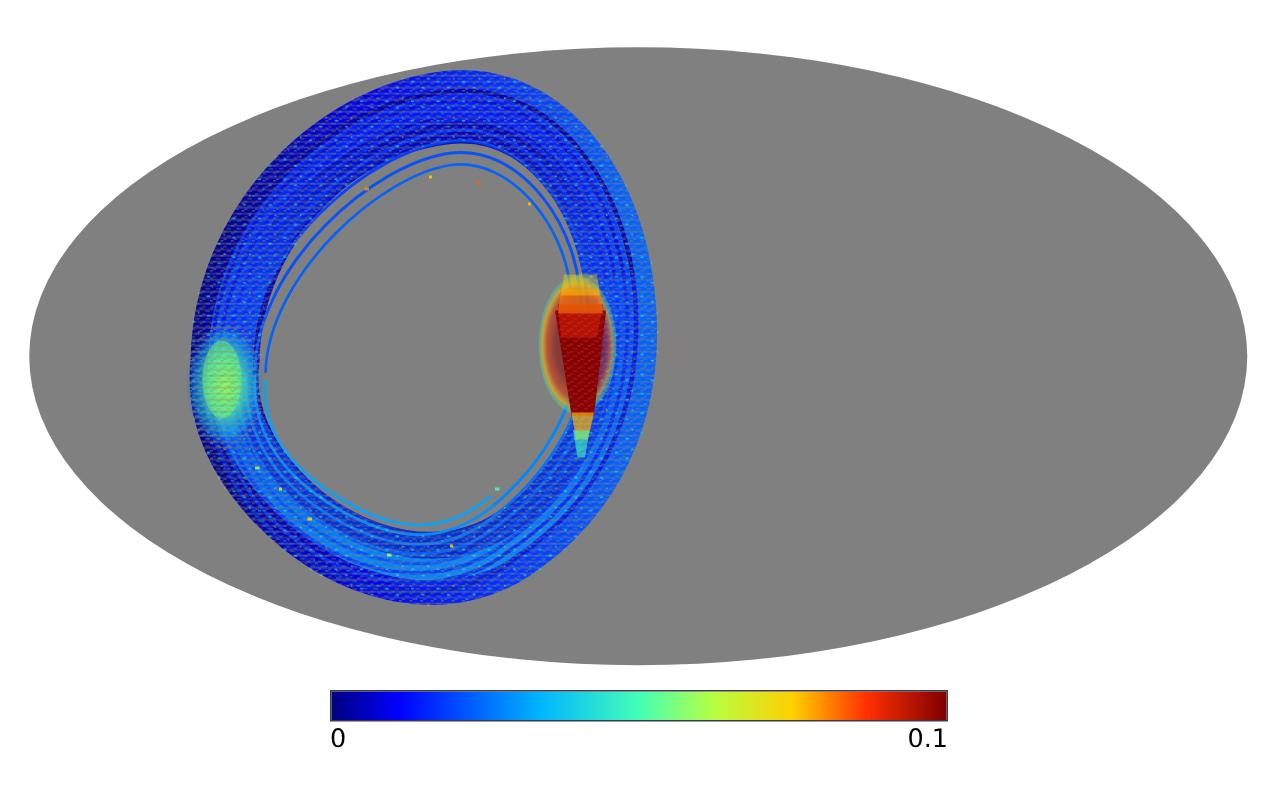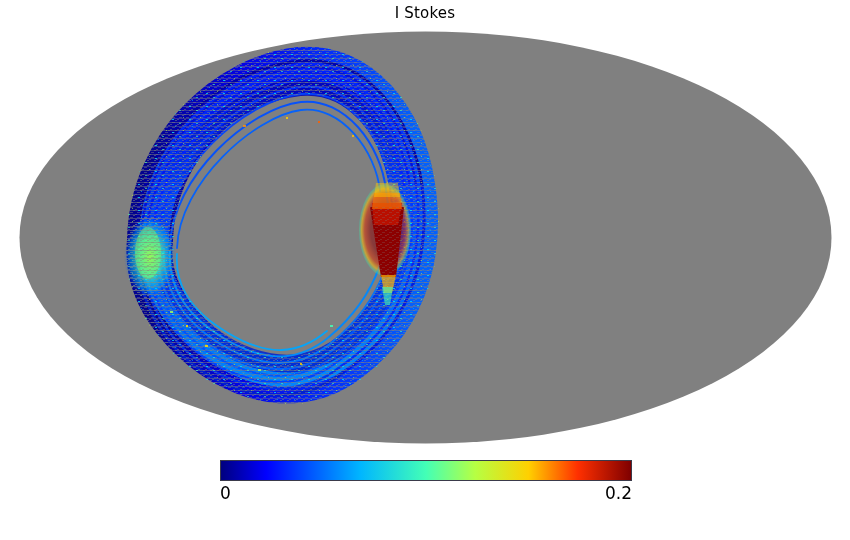--- a/index.html
+++ b/index.html
@@ -24,21 +24,20 @@
     border:1px solid #3a3a4a;box-sizing:border-box;
   }
   #cb-min{position:absolute;left:220px;top:28px;font-size:17px;color:#000;}
   #cb-max{position:absolute;left:566px;top:28px;width:66px;text-align:right;font-size:17px;color:#000;}
 </style>
 </head>
 <body>
 
 <div id="figure">
 
-  <div id="plot-title">I Stokes</div>
 
   <div id="sky-map">
     <svg width="850" height="425" viewBox="0 0 850 425">
       <defs>
         <clipPath id="skyclip">
           <ellipse cx="425.5" cy="212.5" rx="406" ry="206"></ellipse>
         </clipPath>
 
         <linearGradient id="bandTop" x1="0" y1="0" x2="1" y2="0">
           <stop offset="0" stop-color="#00008f"></stop>
@@ -177,16 +176,16 @@
           <rect x="186" y="300" width="2" height="2" fill="#ffe800"></rect>
         </g>
       </g>
     </svg>
   </div>
 
 
   <div id="colorbar-group">
     <div id="colorbar" style="background: linear-gradient(to right, rgb(0, 0, 127) 0%, rgb(0, 0, 255) 11%, rgb(0, 182, 255) 34%, rgb(67, 255, 182) 50%, rgb(182, 255, 67) 62%, rgb(255, 208, 0) 75%, rgb(255, 48, 0) 87%, rgb(127, 0, 0) 100%);"></div>
     <div id="cb-min">0</div>
-    <div id="cb-max">0.2</div>
+    <div id="cb-max">0.1</div>
   </div>
 
 </div>
 
 </body></html>

